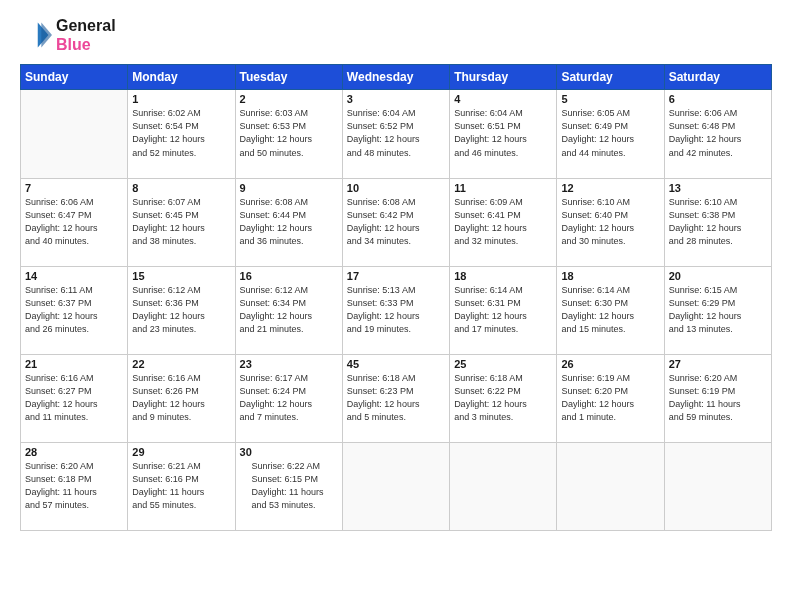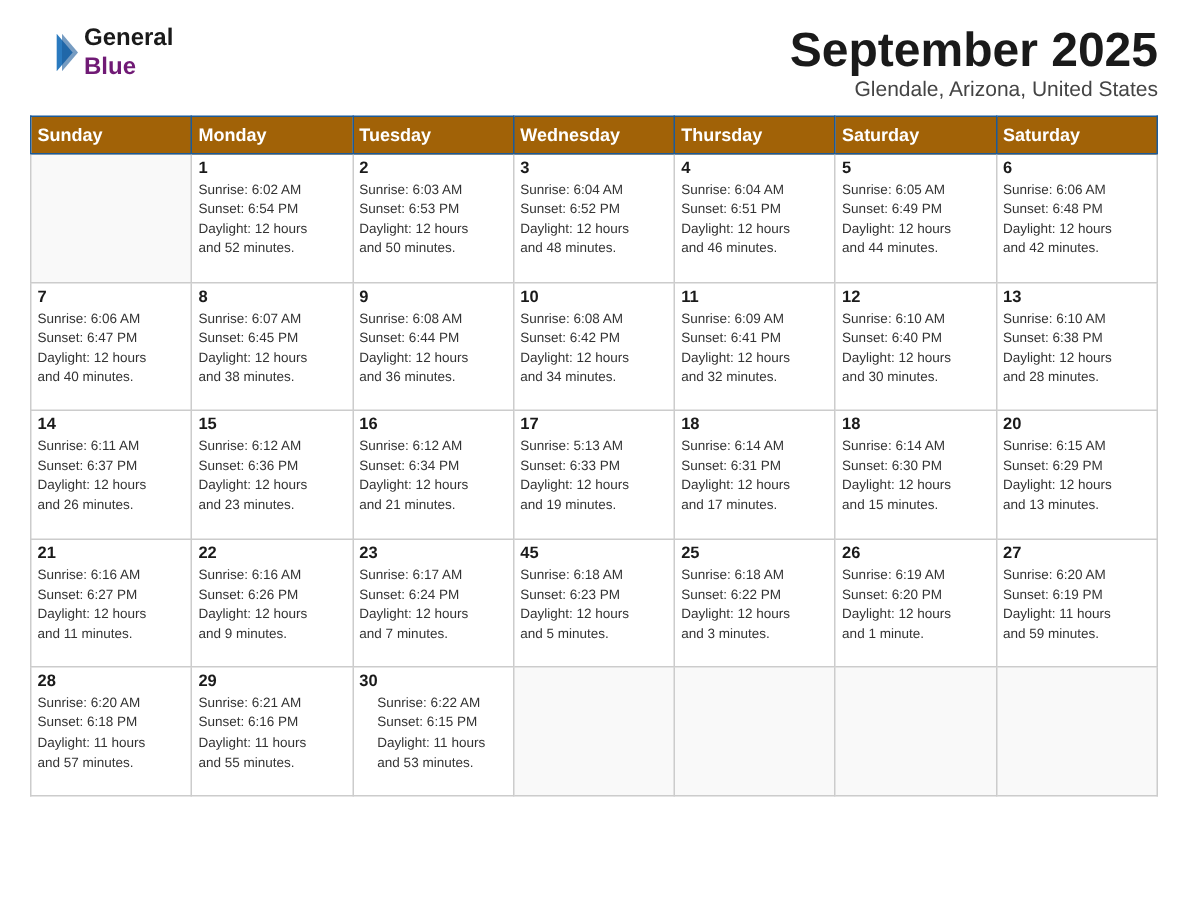--- a/index.html
+++ b/index.html
@@ -46,21 +46,21 @@
       color: #444;
     }
     .calendar {
       flex: 1;
       border: 1px solid #ccc;
       border-collapse: collapse;
       width: 100%;
       table-layout: fixed;
     }
     .calendar th {
-      background: #a16207;
+      background: #1d4ed8;
       color: #fff;
       font-size: 12px;
       font-weight: bold;
       padding: 5px 4px;
       text-align: left;
       border: 1px solid #1a5a9a;
     }
     .calendar td {
       border: 1px solid #ccc;
       vertical-align: top;
@@ -90,26 +90,22 @@
 
 <div class="page">
   <div class="header">
     <div class="logo">
       <svg class="logo-icon" viewBox="0 0 36 36">
         <polygon points="20,4 32,18 20,32" fill="#2a7abf"></polygon>
         <polygon points="24,4 36,18 24,32" fill="#1a5a9a" opacity="0.6"></polygon>
       </svg>
       <div>
         <div style="font-size:16px;font-weight:bold;color:#1a1a1a;line-height:1.2;">General</div>
-        <div style="font-size:16px;font-weight:bold;color:#701a75;line-height:1.2;">Blue</div>
+        <div style="font-size:16px;font-weight:bold;color:#ec4899;line-height:1.2;">Blue</div>
       </div>
-    </div>
-    <div class="title-block">
-      <div class="main-title">September 2025</div>
-      <div class="subtitle">Glendale, Arizona, United States</div>
     </div>
   </div>
 
   <table class="calendar">
     <thead>
       <tr>
       <th>Sunday</th>
           <th>Monday</th>
           <th>Tuesday</th>
           <th>Wednesday</th>

